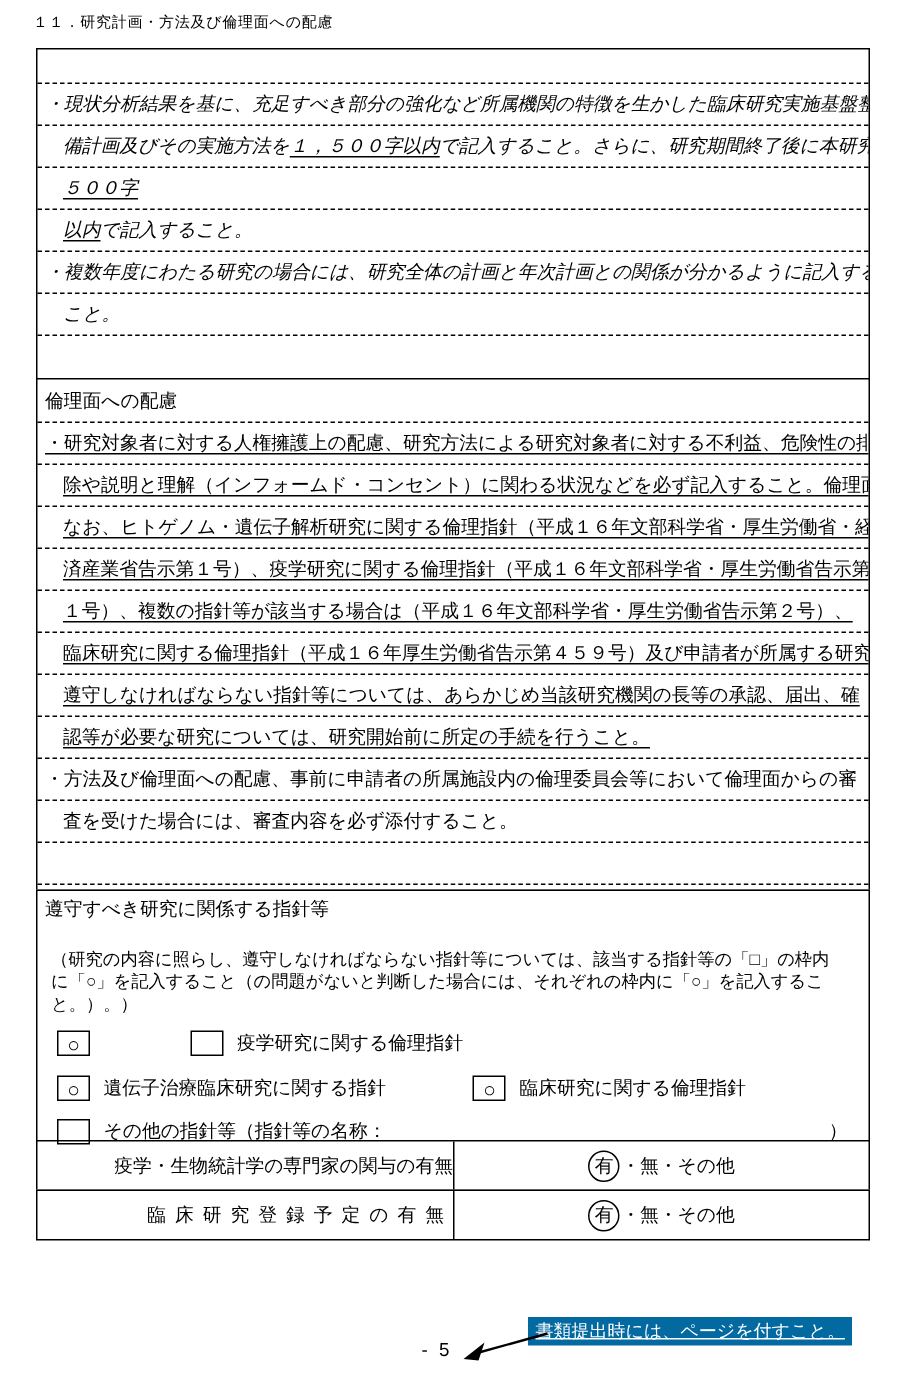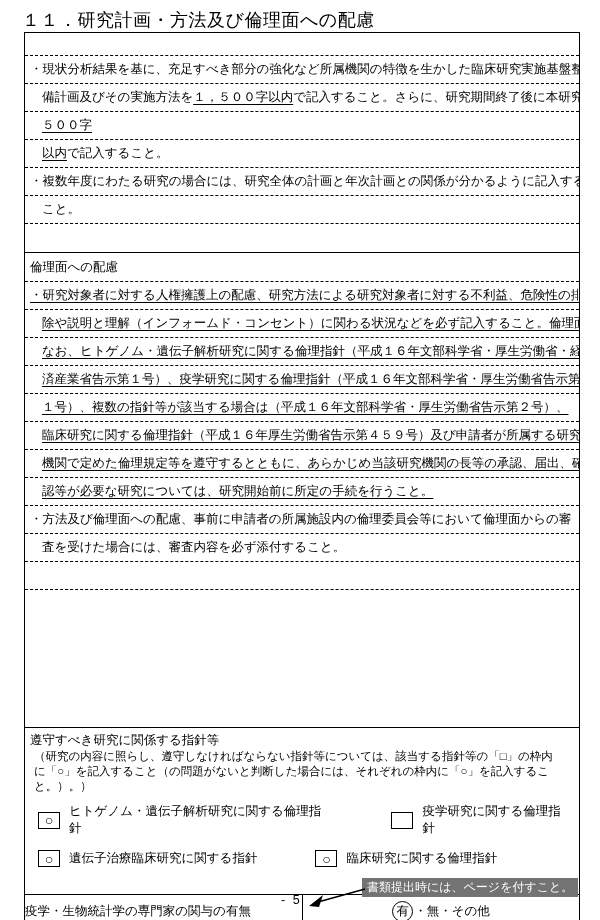--- a/index.html
+++ b/index.html
@@ -2,75 +2,75 @@
 <html><head>
 <meta charset="utf-8">
 <style>
   html,body { margin:0; padding:0; background:#fff; }
   .page {
     position:relative; width:600px; height:920px; background:#ffffff;
     font-family:"Liberation Sans", sans-serif; color:#000; overflow:hidden;
   }
   .title {
     position:absolute; left:22px; top:8px;
-    font-size:18px; letter-spacing:0.5px; white-space:nowrap;
+    font-size:10px; letter-spacing:0.5px; white-space:nowrap;
   }
   .stack { position:absolute; left:24px; top:33px; width:556px; }
   .box { border:1px solid #000; margin-top:-1px; box-sizing:border-box; background:#fff; }
-  #box1 { height:221px; }
-  #box2 { height:476px; }
+  #box1 { height:221px;font-style:italic; }
+  #box2 { height:342px; }
   #box3 { height:168px; }
 
   .rline {
     height:28px; box-sizing:border-box; padding:0 5px;
     display:flex; align-items:center;
     font-size:12.5px; white-space:nowrap; overflow:hidden;
     border-bottom:1px dashed #000;
   }
   .rline:last-child { border-bottom:none; }
   #box1 .rline:first-child { height:23px; }
   #box2 .rline:first-child { height:29px; }
   .rline.ind { padding-left:17px; }
   .ul { text-decoration:underline; text-underline-offset:3px; }
 
   
-  .b3-header { font-size:12.5px; margin:4px 0 0 5px; }
-  .b3-note { font-size:11.5px; line-height:15px; margin:0 4px 0 9px;font-family:Liberation Mono, monospace; }
+  .b3-header { font-size:12.5px; margin:4px 0 18px 5px; }
+  .b3-note { font-size:11.5px; line-height:15px; margin:0 4px 0 9px; }
   .cbrow { display:flex; align-items:center; font-size:12.5px; margin-left:13px; margin-right:6px; }
   .cbrow.r1 { margin-top:9px; }
   .cbrow.r2 { margin-top:13px; }
   .cbrow.r3 { margin-top:12px; }
   .cbitem { display:flex; align-items:center; }
   .cbitem + .cbitem { margin-left:26px;padding-left:32px; }
   .cbox {
     width:22px; height:17px; border:1px solid #000; box-sizing:border-box;
     display:flex; align-items:center; justify-content:center;
     margin-right:9px; flex:none; font-size:14px; line-height:14px;
   }
   .trailing { margin-left:auto; padding-right:8px; }
 
   
   .trow { display:flex; border:1px solid #000; margin-top:-1px; height:34px; box-sizing:border-box; background:#fff; }
   .tcell-l {
     width:278px; flex:none; border-right:1px solid #000; box-sizing:border-box;
-    display:flex; align-items:center; justify-content:flex-start; font-size:12.5px;
+    display:flex; align-items:center; justify-content:flex-end; font-size:12.5px;
   }
   .tcell-r { flex:1; display:flex; align-items:center; justify-content:center; font-size:12.5px; }
   .spaced { letter-spacing:6px; }
   .circle {
     border:1px solid #000; border-radius:50%;
     width:19px; height:19px; display:flex; align-items:center; justify-content:center;
     margin-right:1px; flex:none;
   }
 
   
   .footer-note {
-    position:absolute; left:362px; top:878px;
-    background:#737373; color:#fff; font-size:12px; line-height:15px;
-    padding:2px 5px; white-space:nowrap;
+    position:absolute; left:352px; top:878px;
+    background:#0369a1; color:#fff; font-size:12px; line-height:15px;
+    padding:2px 5px; white-space:nowrap;text-decoration:underline;
   }
   .arrow-svg { position:absolute; left:303px; top:882px; }
   .page-number {
     position:absolute; left:281px; top:893px;
     font-size:12.5px; letter-spacing:2px; white-space:nowrap;
   }
 </style>
 </head>
 <body>
 
@@ -120,21 +120,21 @@
         <div class="rline ind">
           <span class="ul">済産業省告示第１号）、疫学研究に関する倫理指針（平成１６年文部科学省・厚生労働省告示第</span>
         </div>
         <div class="rline ind">
           <span class="ul">１号）、複数の指針等が該当する場合は（平成１６年文部科学省・厚生労働省告示第２号）、</span>
         </div>
         <div class="rline ind">
           <span class="ul">臨床研究に関する倫理指針（平成１６年厚生労働省告示第４５９号）及び申請者が所属する研究</span>
         </div>
         <div class="rline ind">
-          <span class="ul">機関で定めた倫理規定等を遵守するとともに、あらかじめ当該研究機関の長等の承認、届出、確</span>
+          <span class="ul">遵守しなければならない指針等については、あらかじめ当該研究機関の長等の承認、届出、確</span>
         </div>
         <div class="rline ind">
           <span class="ul">認等が必要な研究については、研究開始前に所定の手続を行うこと。</span>
         </div>
         <div class="rline">
           <span>・方法及び倫理面への配慮、事前に申請者の所属施設内の倫理委員会等において倫理面からの審</span>
         </div>
         <div class="rline ind">
           <span>査を受けた場合には、審査内容を必ず添付すること。</span>
         </div>
@@ -146,38 +146,41 @@
       <div class="b3-header">遵守すべき研究に関係する指針等</div>
       <div class="b3-note">
           <div>（研究の内容に照らし、遵守しなければならない指針等については、該当する指針等の「□」の枠内</div>
           <div>に「○」を記入すること（の問題がないと判断した場合には、それぞれの枠内に「○」を記入するこ</div>
           <div>と。）。）</div>
         </div>
       <div id="checkbox-rows">
           <div class="cbrow r1">
             <span class="cbitem">
               <span class="cbox">○</span>
-              <span>ヒトゲノム・遺伝子解析研究に関する倫理指針</span>
             </span>
             <span class="cbitem">
               <span class="cbox"></span>
               <span>疫学研究に関する倫理指針</span>
             </span>
           </div>
           <div class="cbrow r2">
             <span class="cbitem">
               <span class="cbox">○</span>
               <span>遺伝子治療臨床研究に関する指針</span>
             </span>
             <span class="cbitem">
               <span class="cbox">○</span>
               <span>臨床研究に関する倫理指針</span>
             </span>
           </div>
           <div class="cbrow r3">
+            <span class="cbitem">
+              <span class="cbox"></span>
+              <span>その他の指針等（指針等の名称：</span>
+            </span>
             <span class="trailing">）</span>
           </div>
         </div>
     </div>
 
     <div id="table-rows">
         <div class="trow">
           <div class="tcell-l">
             <span>疫学・生物統計学の専門家の関与の有無</span>
           </div>

